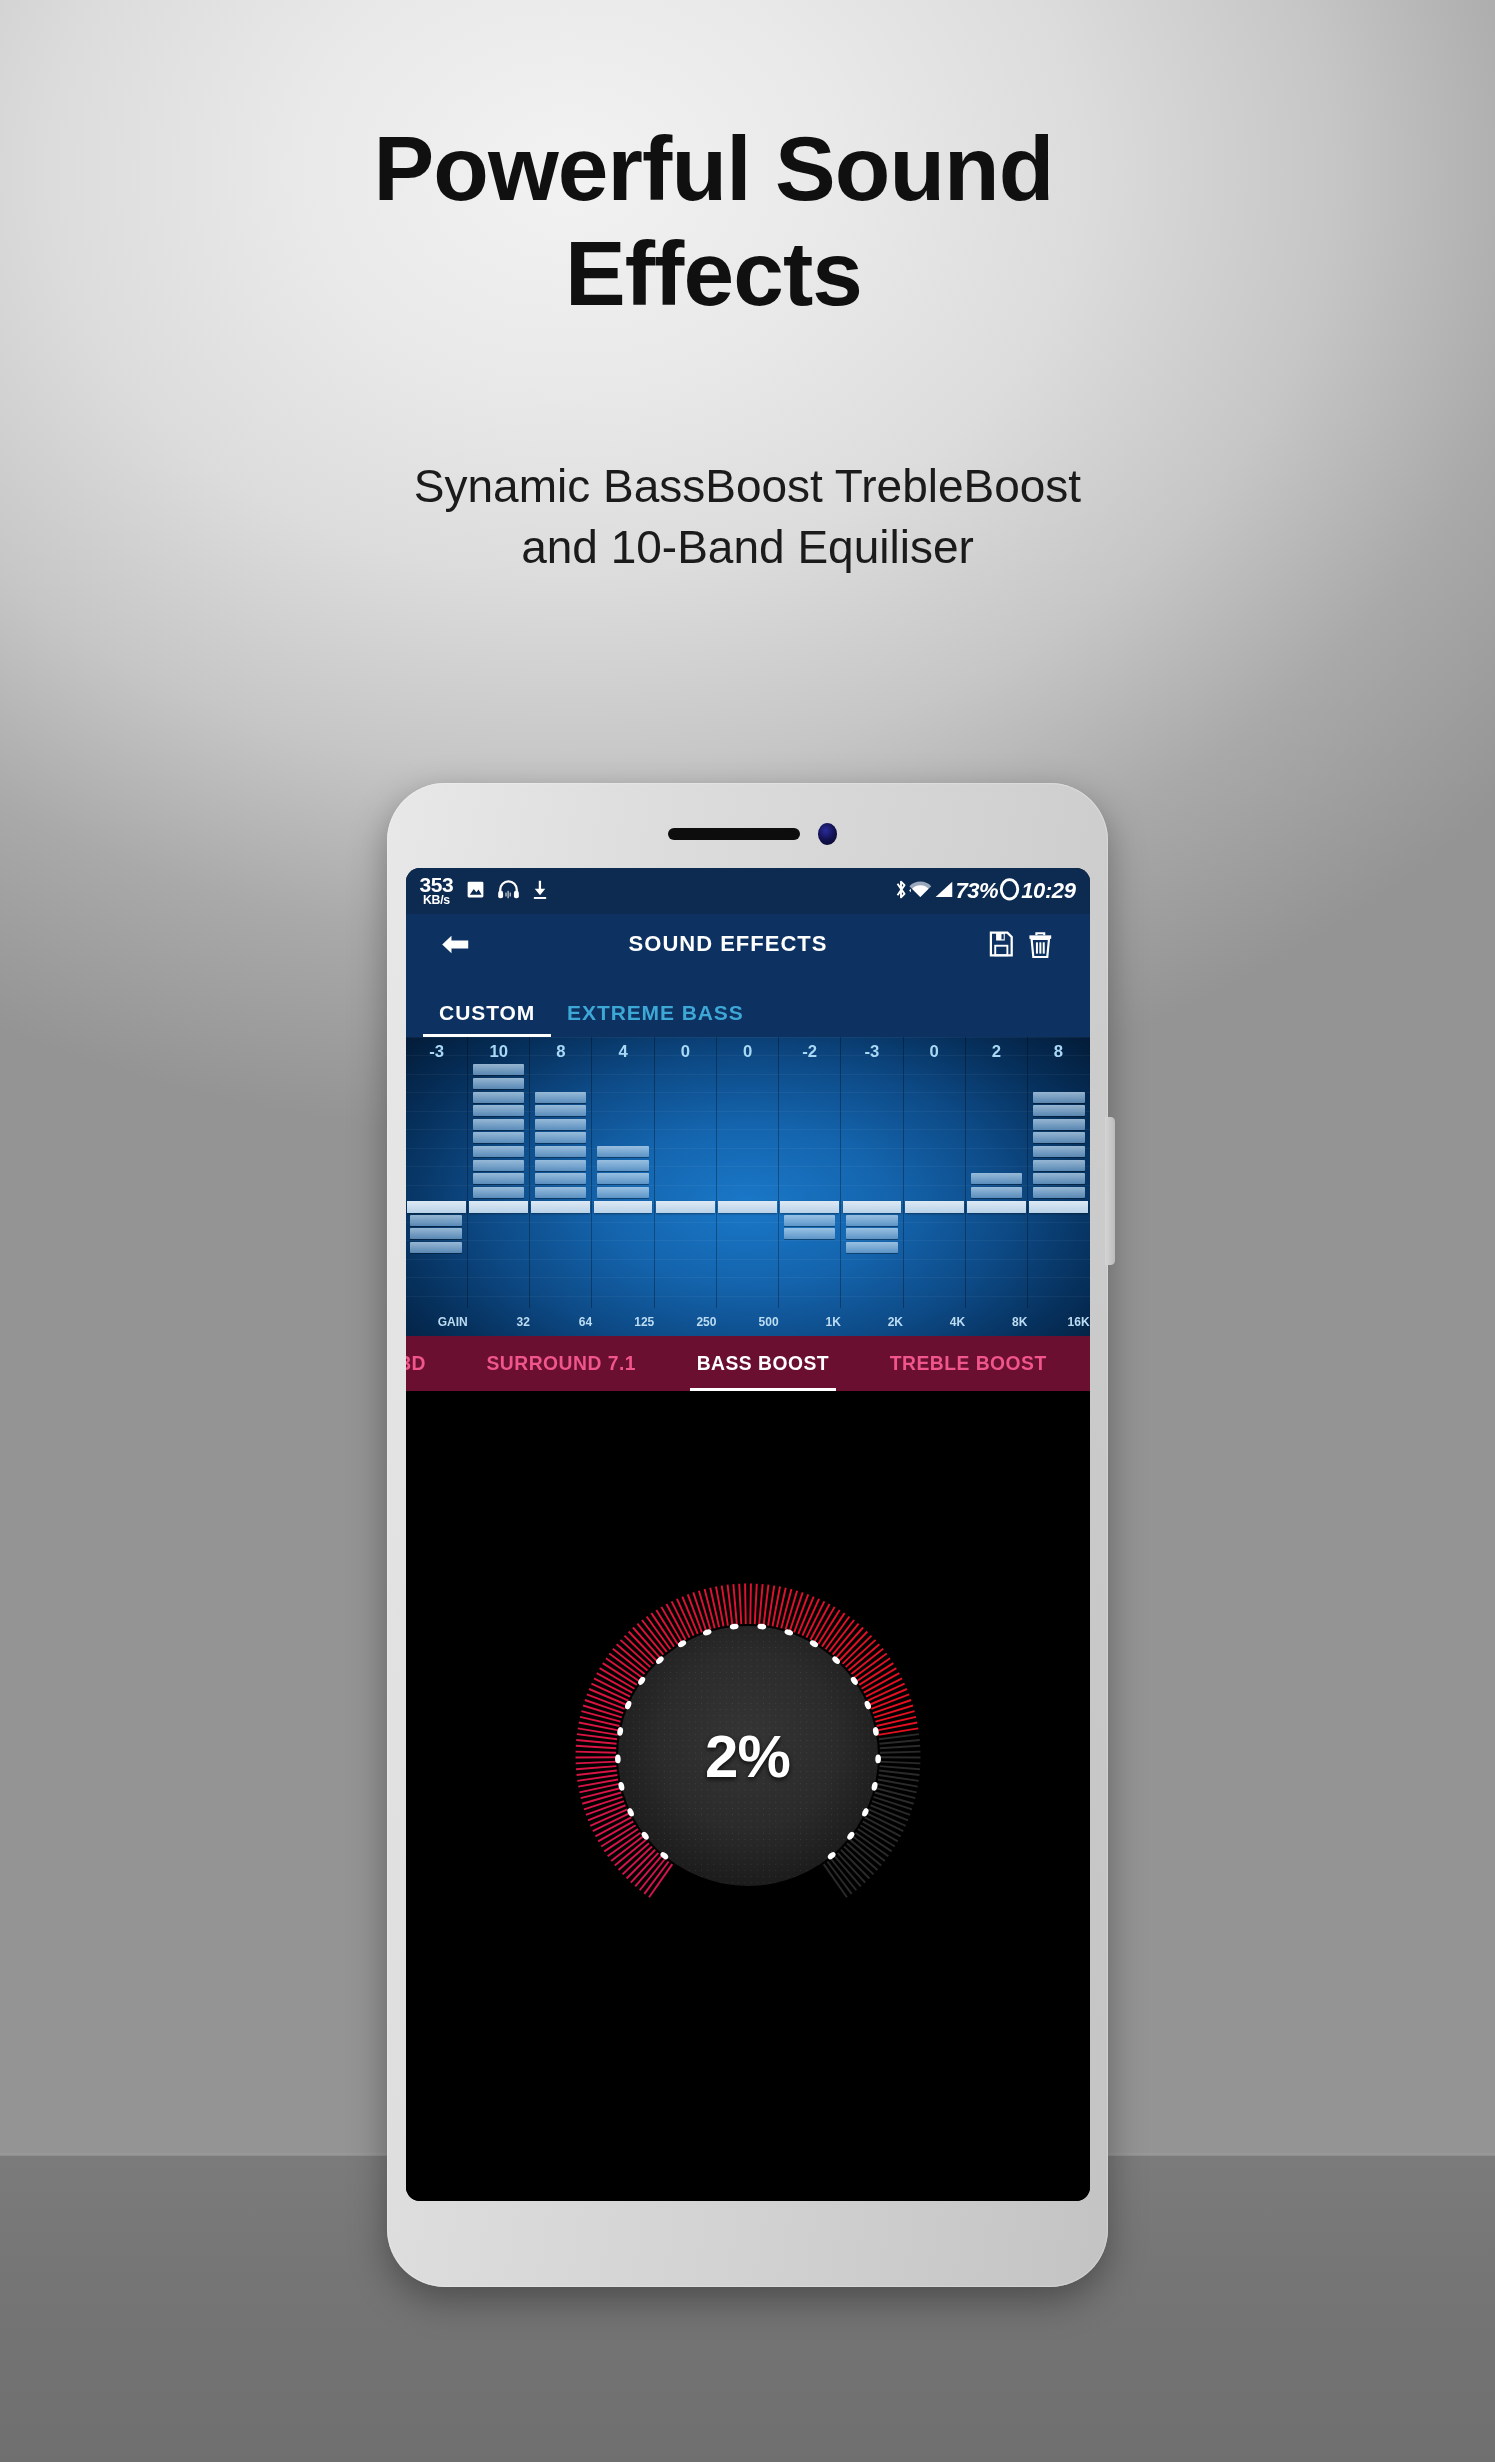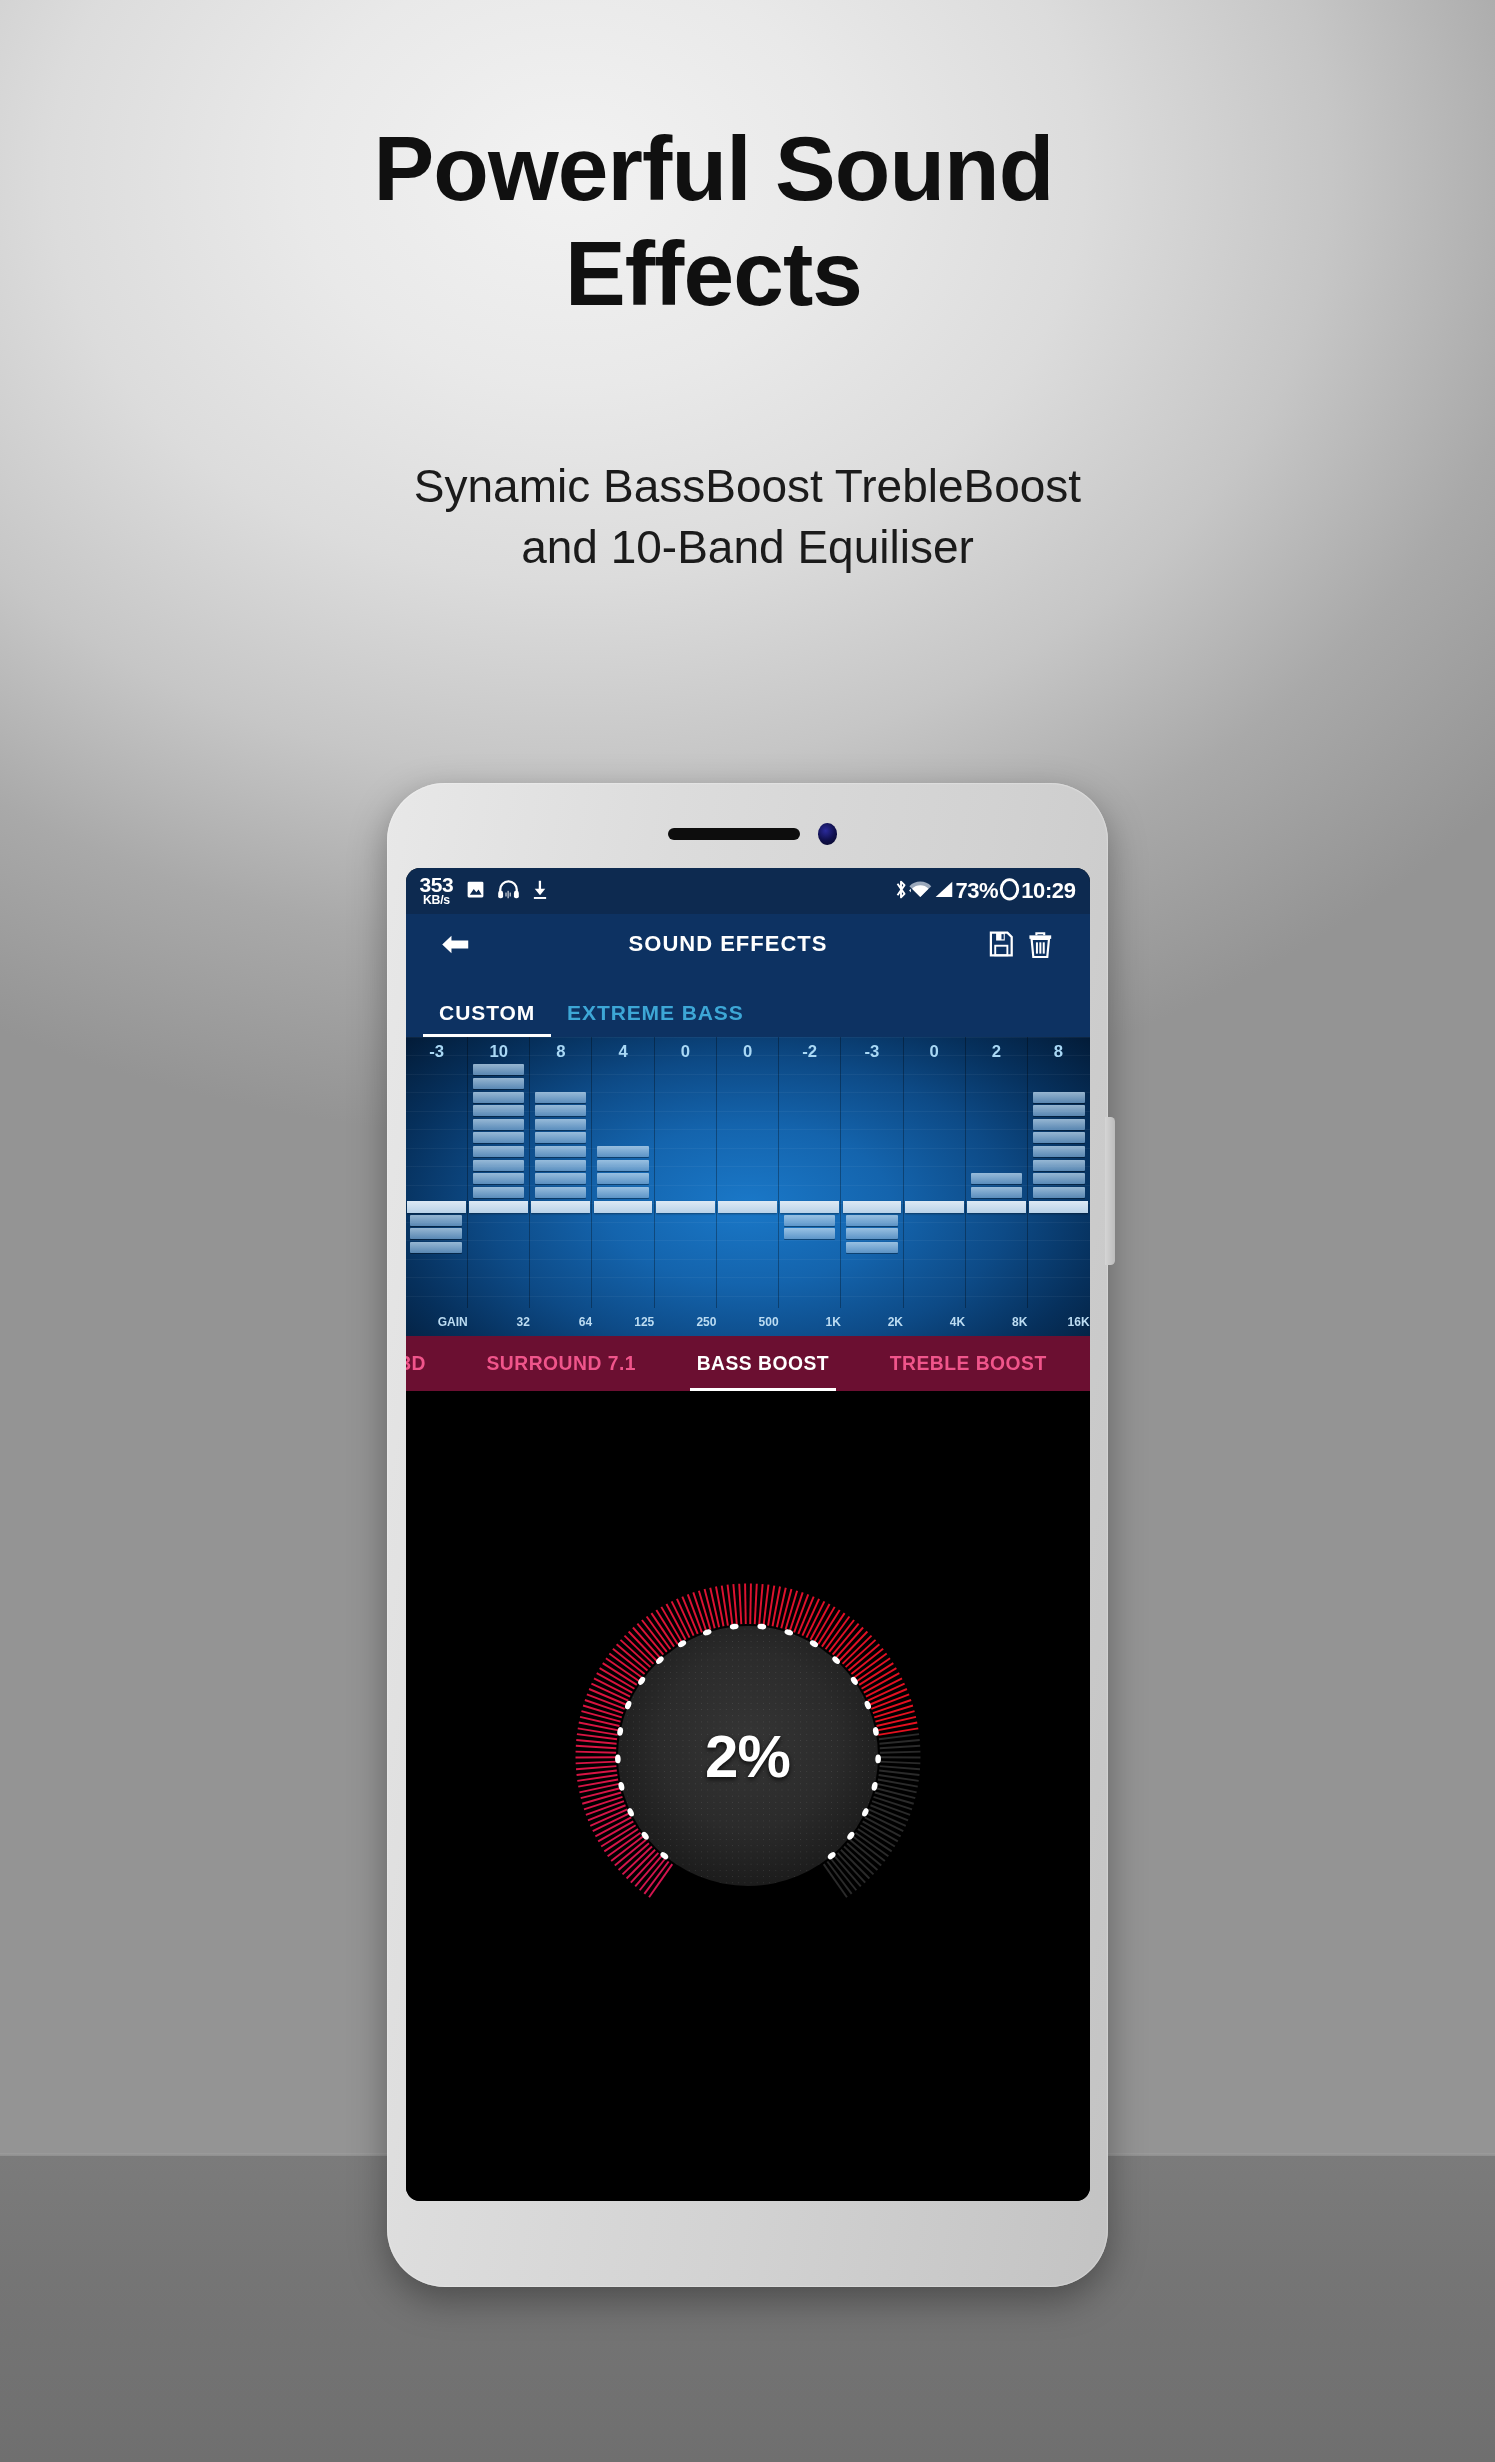--- a/index.html
+++ b/index.html
@@ -75,21 +75,21 @@
     background:#000; border-radius:14px; overflow:hidden;
   }
 
   
   #statusbar {
     position:relative; height:46px; background:#0d2a50;
     display:flex; align-items:center; padding:0 14px;
     color:#fff;
   }
   .sb-left { display:flex; align-items:center; gap:11.4px; }
-  .sb-right { display:flex; align-items:center; gap:0; margin-left:auto; }
+  .sb-right { display:flex; align-items:center; gap:0; margin-left:auto;font-style:italic; }
   .sb-speed { line-height:0.95; text-align:center; font-weight:bold; }
   .sb-speed .num { display:block; font-size:21px; letter-spacing:-0.4px; }
   .sb-speed .unit { display:block; font-size:12.3px; letter-spacing:-0.3px; }
   .sb-pct { font-size:22px; font-weight:bold; letter-spacing:-0.4px; }
   .sb-time { font-size:22px; font-weight:bold; letter-spacing:-0.4px; }
 
   
   #appbar {
     height:60px; background:#0d3262;
     display:flex; align-items:center; padding:0 30px;

